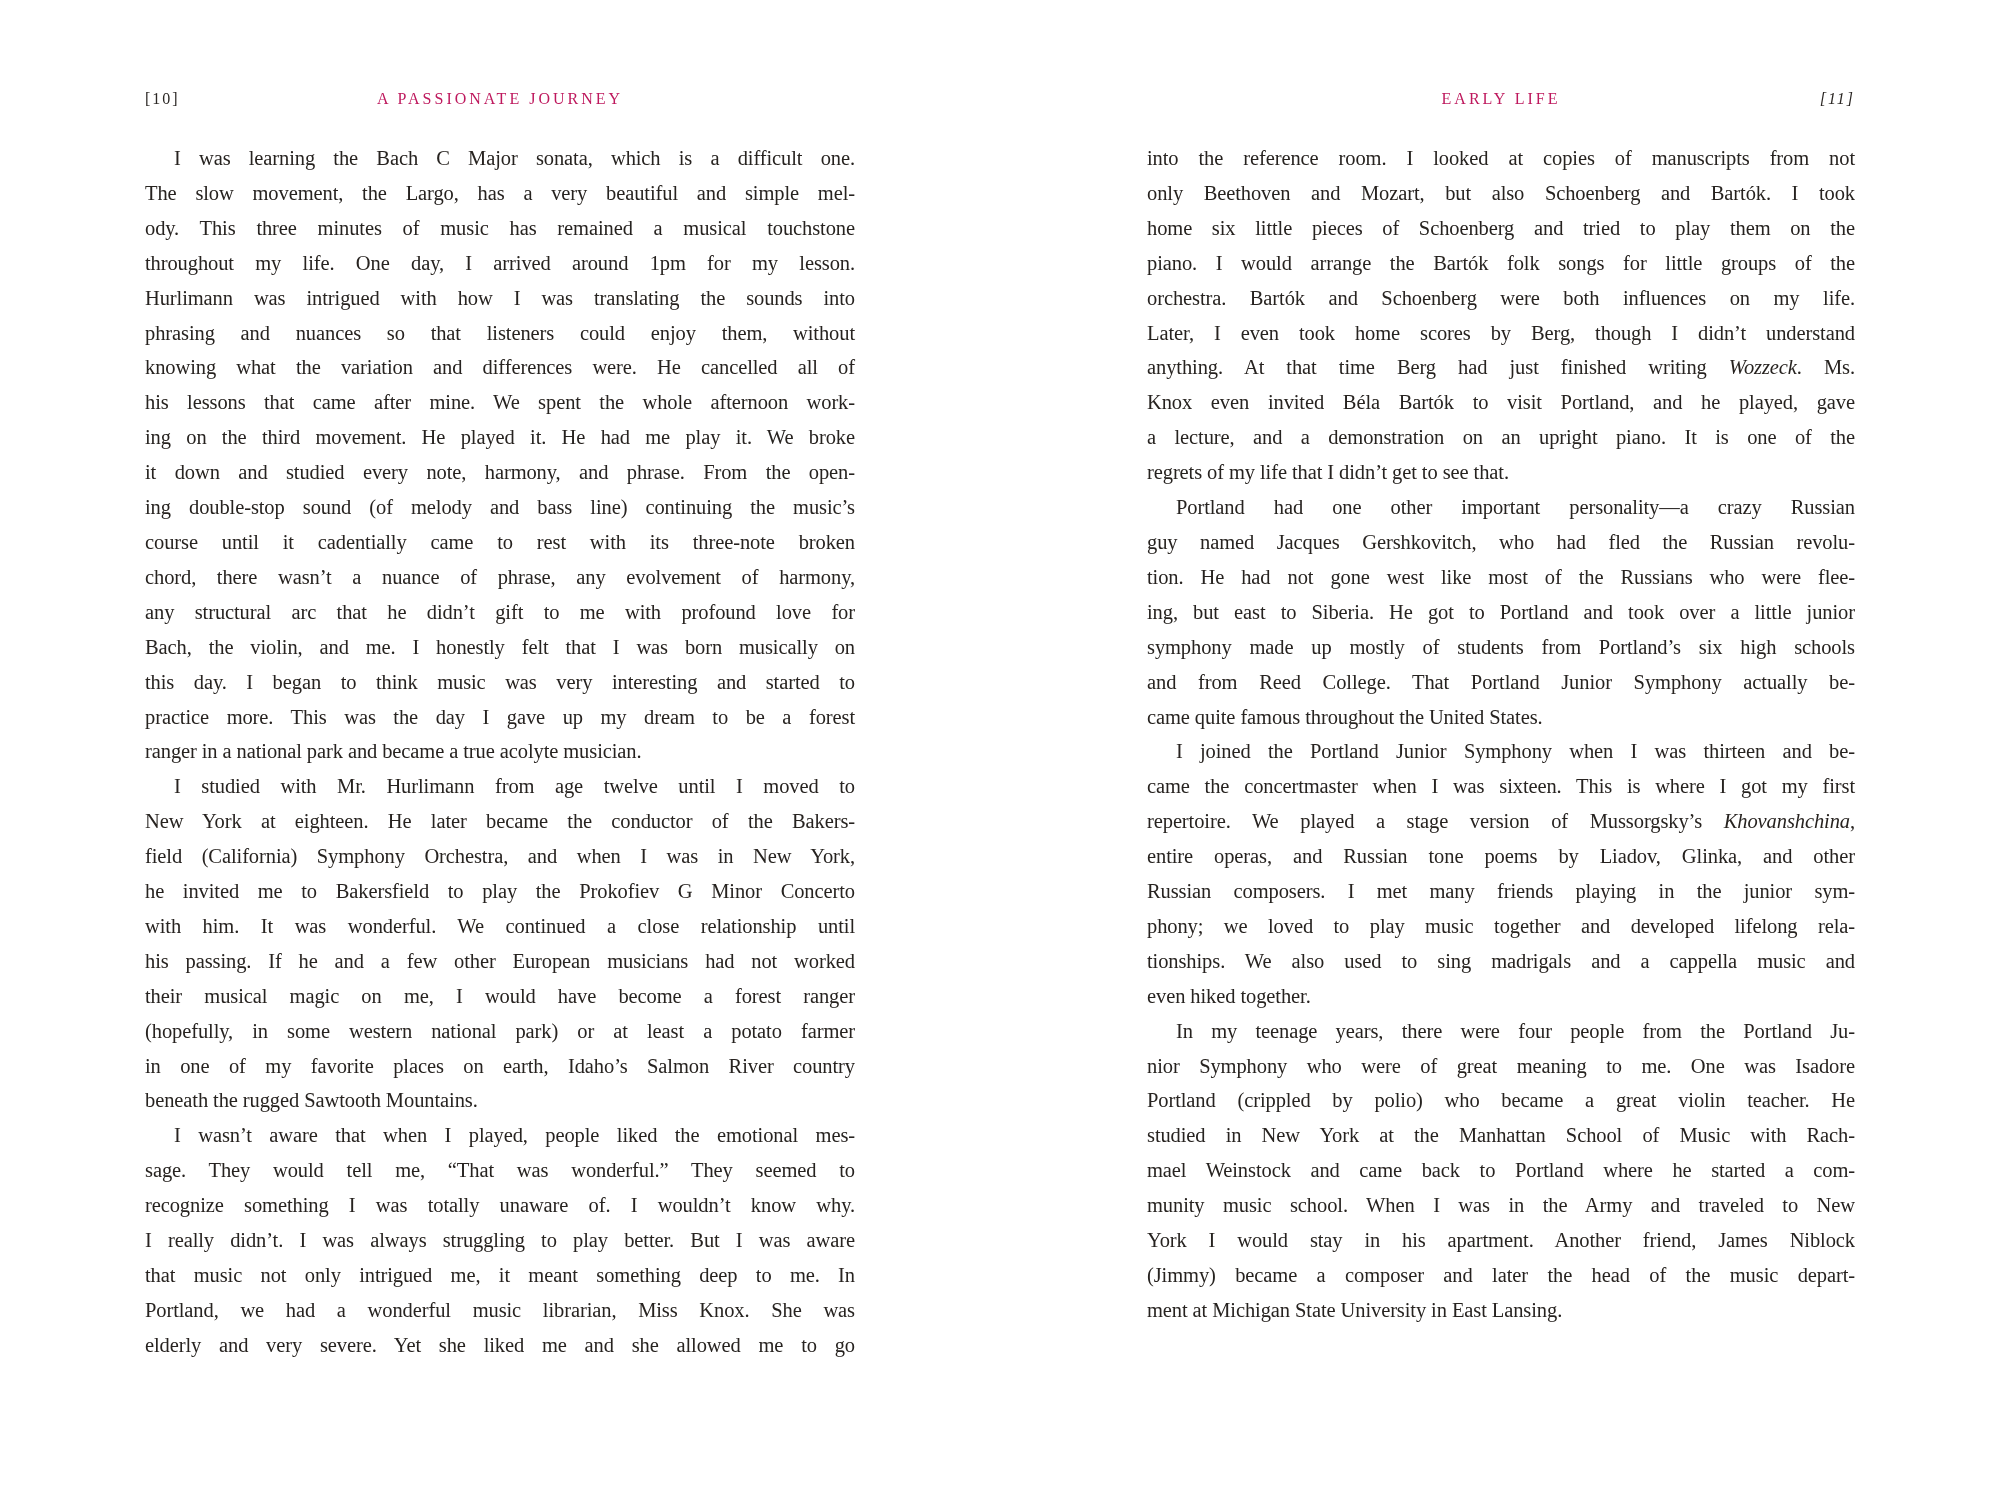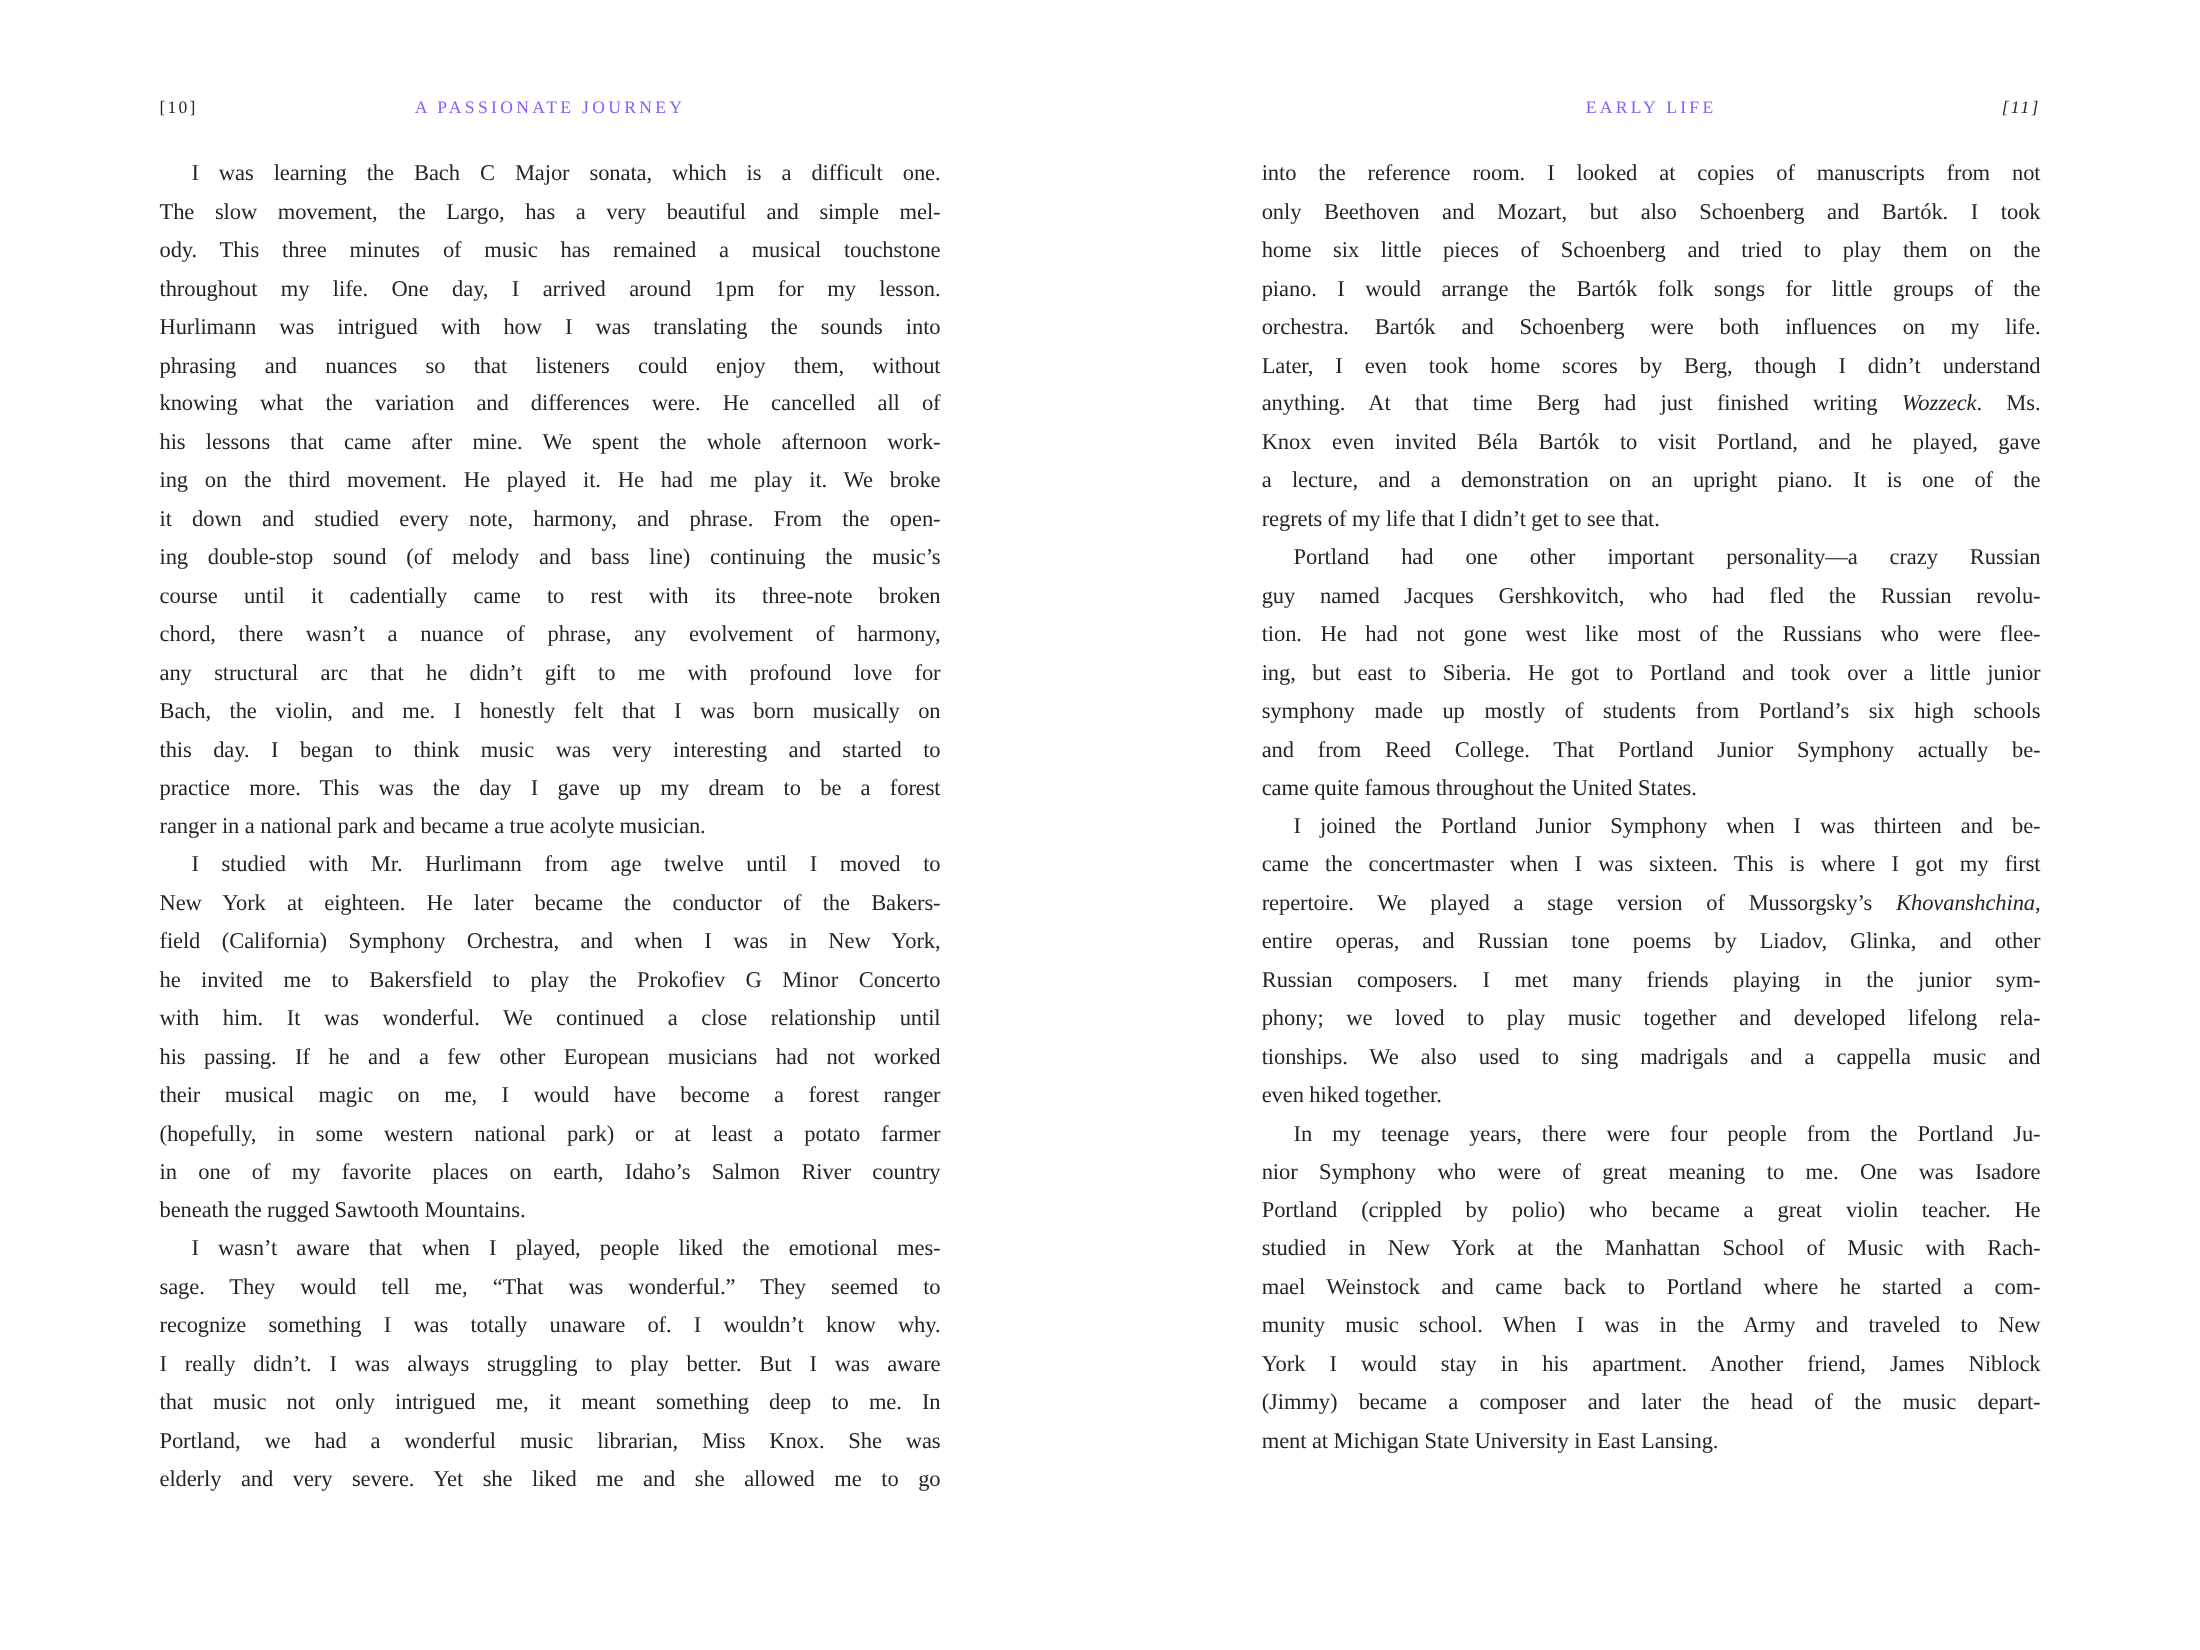--- a/index.html
+++ b/index.html
@@ -20,21 +20,21 @@
   .running-header {
     position: absolute;
     top: 90px; left: 0; right: 0;
     height: 22px;
   }
   .running-head {
     display: block;
     text-align: center;
     font-size: 16px;
     letter-spacing: 3px;
-    color: #8b5cf6;
+    color: #be185d;
     white-space: nowrap;
   }
   .folio {
     position: absolute;
     top: 0;
     font-size: 16px;
     letter-spacing: 2px;
     color: #2b2724;
     white-space: nowrap;
   }

